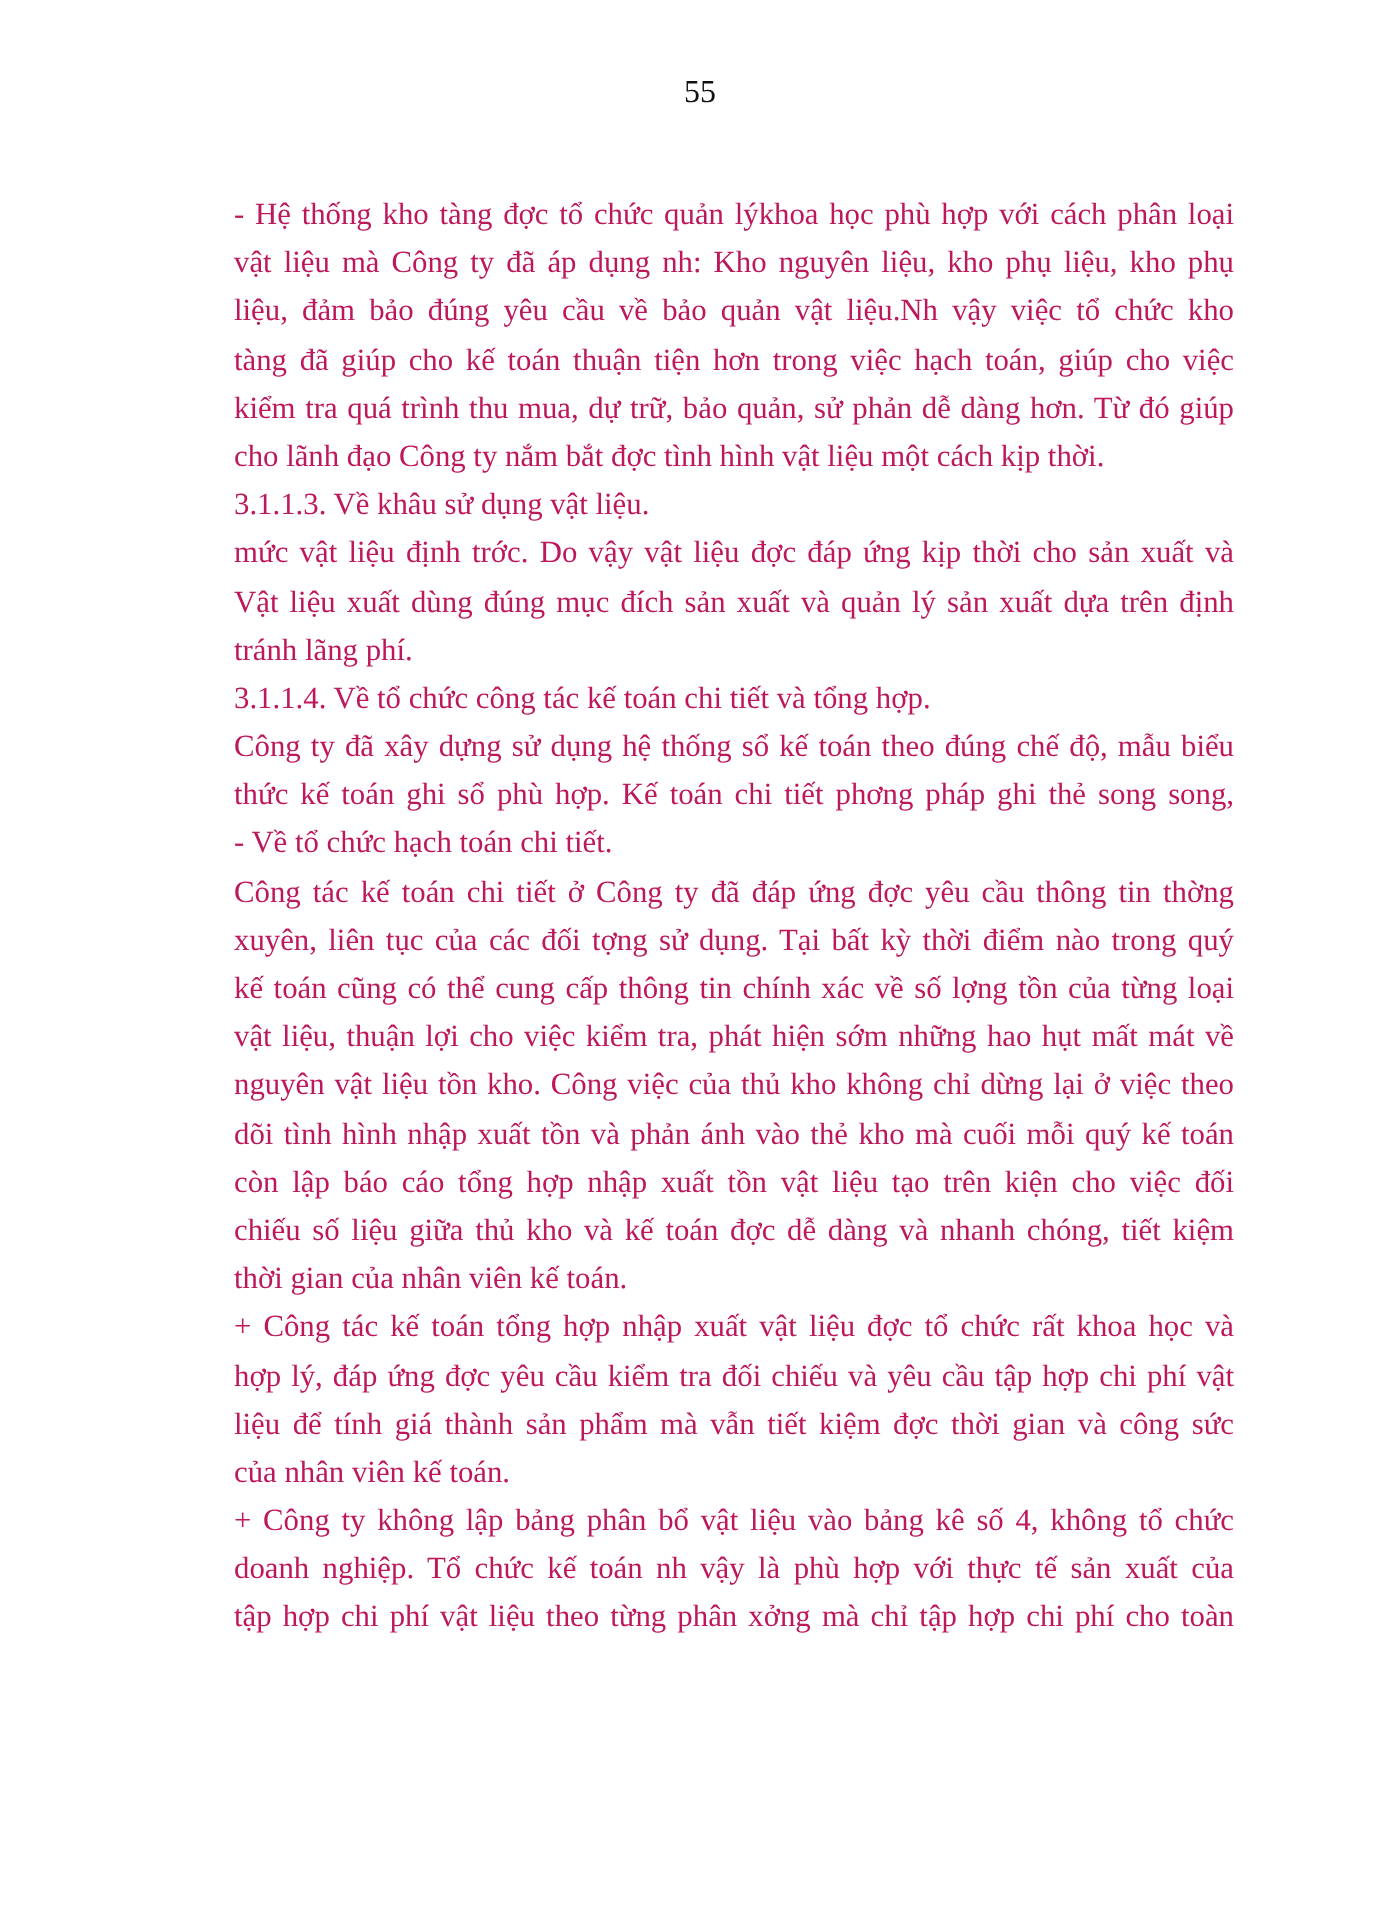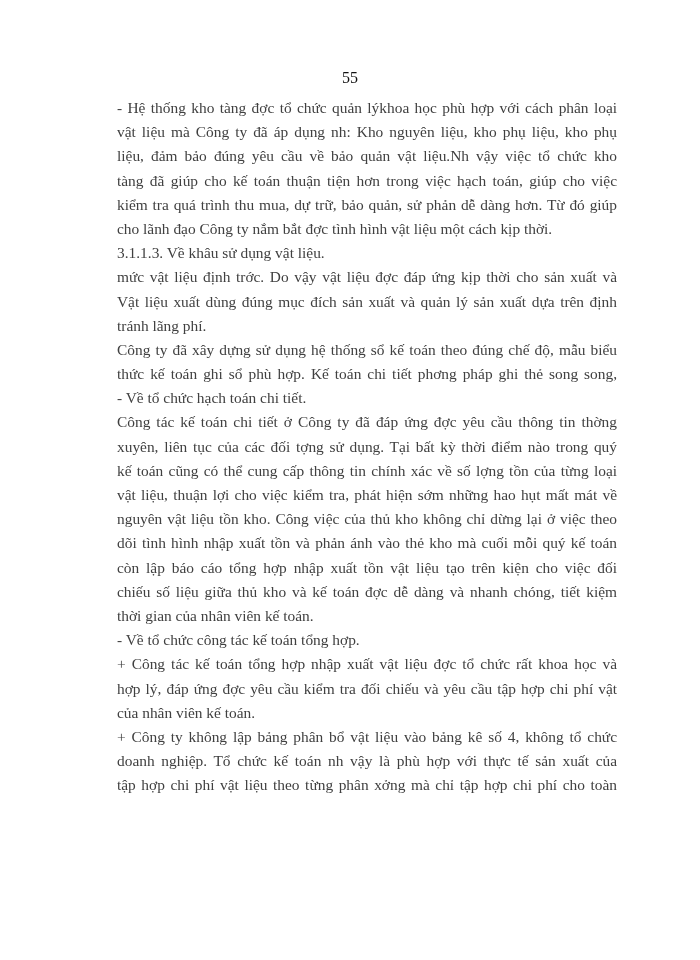--- a/index.html
+++ b/index.html
@@ -1,24 +1,24 @@
 <!DOCTYPE html>
 <html><head>
 <meta charset="utf-8">
 <style>
   html, body { margin: 0; padding: 0; background: #ffffff; }
   body { width: 700px; height: 960px; position: relative; overflow: hidden; }
   .page { position: absolute; left: 0; top: 0; width: 700px; height: 960px; background: #fff; }
   .page-number {
     position: absolute; top: 38px; left: 0; width: 700px; text-align: center;
-    font-family: "Liberation Serif", serif; font-size: 16px; color: #111; margin-top: 31px;
+    font-family: "Liberation Serif", serif; font-size: 16px; color: #111;
   }
   .body-text {
     position: absolute; left: 117px; top: 96px; width: 500px;
-    font-family: "Liberation Serif", serif; font-size: 15.4px; color: #404040;
+    font-family: "Liberation Serif", serif; font-size: 15.4px; color: #be185d;
   }
   .line {
     height: 24.2px; line-height: 24.2px; white-space: nowrap;
     text-align: justify; text-align-last: justify; overflow: hidden;
   }
   .line.last { text-align-last: left; }
 </style>
 </head>
 <body>
 
@@ -28,33 +28,34 @@
       <div class="line">- Hệ thống kho tàng đợc   tổ chức quản lýkhoa học phù hợp với cách phân loại</div>
       <div class="line">vật liệu mà Công ty đã áp dụng nh:   Kho nguyên liệu, kho phụ liệu, kho phụ</div>
       <div class="line">liệu, đảm bảo đúng yêu cầu về bảo quản vật liệu.Nh    vậy việc tổ chức kho</div>
       <div class="line">tàng đã giúp cho kế toán thuận tiện hơn trong việc hạch toán, giúp cho việc</div>
       <div class="line">kiểm tra quá trình thu mua, dự trữ, bảo quản, sử phản dễ dàng hơn. Từ đó giúp</div>
       <div class="line last">cho lãnh đạo Công ty nắm bắt đợc   tình hình vật liệu một cách kịp thời.</div>
       <div class="line last">3.1.1.3. Về khâu sử dụng vật liệu.</div>
       <div class="line">mức vật liệu định trớc.   Do vậy vật liệu đợc   đáp ứng kịp thời cho sản xuất và</div>
       <div class="line">Vật liệu xuất dùng đúng mục đích sản xuất và quản lý sản xuất dựa trên định</div>
       <div class="line last">tránh lãng phí.</div>
+      <div class="line last">3.1.1.4. Về tổ chức công tác kế toán chi tiết và tổng hợp.</div>
       <div class="line">Công ty đã xây dựng sử dụng hệ thống sổ kế toán theo đúng chế độ, mẫu biểu</div>
       <div class="line">thức kế toán ghi sổ phù hợp. Kế toán chi tiết phơng   pháp ghi thẻ song song,</div>
       <div class="line last">- Về tổ chức hạch toán chi tiết.</div>
       <div class="line">Công tác kế toán chi tiết ở Công ty đã đáp ứng đợc   yêu cầu thông tin thờng</div>
       <div class="line">xuyên, liên tục của các đối tợng   sử dụng. Tại bất kỳ thời điểm nào trong quý</div>
       <div class="line">kế toán cũng có thể cung cấp thông tin chính xác về số lợng   tồn của từng loại</div>
       <div class="line">vật liệu, thuận lợi cho việc kiểm tra, phát hiện sớm những hao hụt mất mát về</div>
       <div class="line">nguyên vật liệu tồn kho. Công việc của thủ kho không chỉ dừng lại ở việc theo</div>
       <div class="line">dõi tình hình nhập xuất tồn và phản ánh vào thẻ kho mà cuối mỗi quý kế toán</div>
       <div class="line">còn lập báo cáo tổng hợp nhập xuất tồn vật liệu tạo trên kiện cho việc đối</div>
       <div class="line">chiếu số liệu giữa thủ kho và kế toán đợc   dễ dàng và nhanh chóng, tiết kiệm</div>
       <div class="line last">thời gian của nhân viên kế toán.</div>
-      <div class="line last">- Về tổ chức công tác kế toán tổng hợp.</div>
       <div class="line">+ Công tác kế toán tổng hợp nhập xuất vật liệu đợc   tổ chức rất khoa học và</div>
       <div class="line">hợp lý, đáp ứng đợc   yêu cầu kiểm tra đối chiếu và yêu cầu tập hợp chi phí vật</div>
+      <div class="line">liệu để tính giá thành sản phẩm mà vẫn tiết kiệm đợc   thời gian và công sức</div>
       <div class="line last">của nhân viên kế toán.</div>
       <div class="line">+ Công ty không lập bảng phân bổ vật liệu vào bảng kê số 4, không tổ chức</div>
       <div class="line">doanh nghiệp. Tổ chức kế toán nh    vậy là phù hợp với thực tế sản xuất của</div>
       <div class="line">tập hợp chi phí vật liệu theo từng phân xởng   mà chỉ tập hợp chi phí cho toàn</div>
     </div>
 </div>
 
 </body></html>

